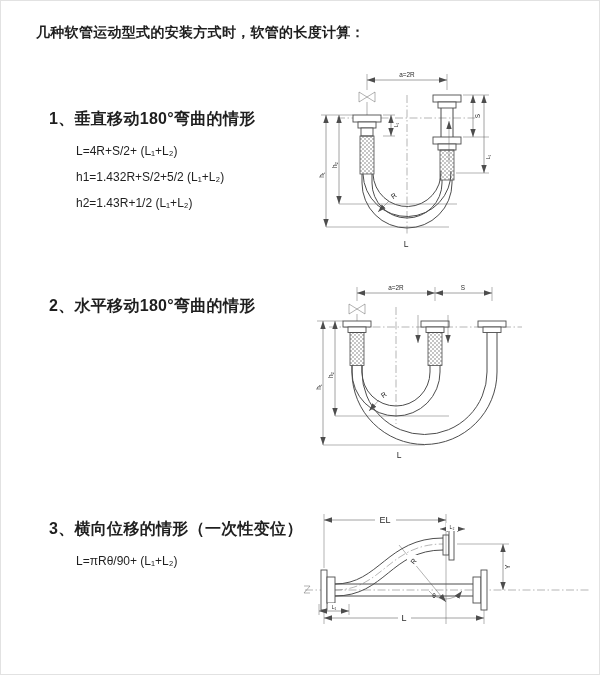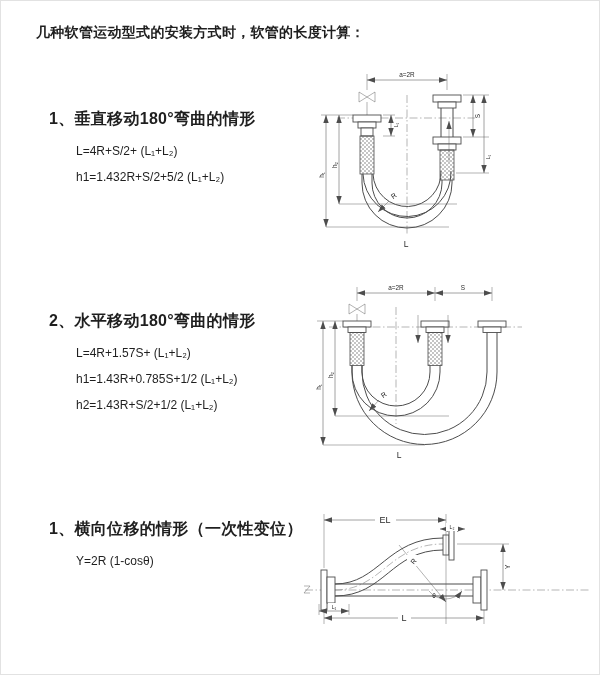--- a/index.html
+++ b/index.html
@@ -33,36 +33,32 @@
 
 <div class="page">
 
   <div class="title">几种软管运动型式的安装方式时，软管的长度计算：</div>
 
   <section class="sec" style="top:108px">
     <div class="sec-heading">1、垂直移动180°弯曲的情形</div>
     <div class="formulas">
       <div class="formula">L=4R+S/2+ (L₁+L₂)</div>
       <div class="formula">h1=1.432R+S/2+5/2 (L₁+L₂)</div>
+      <div class="formula">h2=1.43R+1/2 (L₁+L₂)</div>
     </div>
   </section>
 
-  <section class="sec" style="top:310px">
+  <section class="sec" style="top:295px">
     <div class="sec-heading">2、水平移动180°弯曲的情形</div>
+  </section>
+
+  <section class="sec" style="top:518px">
+    <div class="sec-heading">3、横向位移的情形（一次性变位）</div>
     <div class="formulas">
-      <div class="formula">L=4R+1.57S+ (L₁+L₂)</div>
-      <div class="formula">h1=1.43R+0.785S+1/2 (L₁+L₂)</div>
-      <div class="formula">h2=1.43R+S/2+1/2 (L₁+L₂)</div>
-    </div>
-  </section>
-
-  <section class="sec" style="top:518px">
-    <div class="sec-heading">1、横向位移的情形（一次性变位）</div>
-    <div class="formulas">
-      <div class="formula">Y=2R (1-cosθ)</div>
+      <div class="formula">L=πRθ/90+ (L₁+L₂)</div>
     </div>
   </section>
 
   <svg class="diag" style="left:306px;top:64px" width="290" height="200" viewBox="0 0 290 200">
     <defs>
       <pattern id="hb" width="4" height="4" patternUnits="userSpaceOnUse">
         <path d="M0,4 L4,0 M0,0 L4,4" stroke="#8a8a8a" stroke-width="0.5"></path>
       </pattern>
       <marker id="ar" markerWidth="9" markerHeight="8" refX="8" refY="3" orient="auto" markerUnits="userSpaceOnUse">
         <path d="M0,0.3 L8,3 L0,5.7 Z" fill="#4d4d4d"></path>

